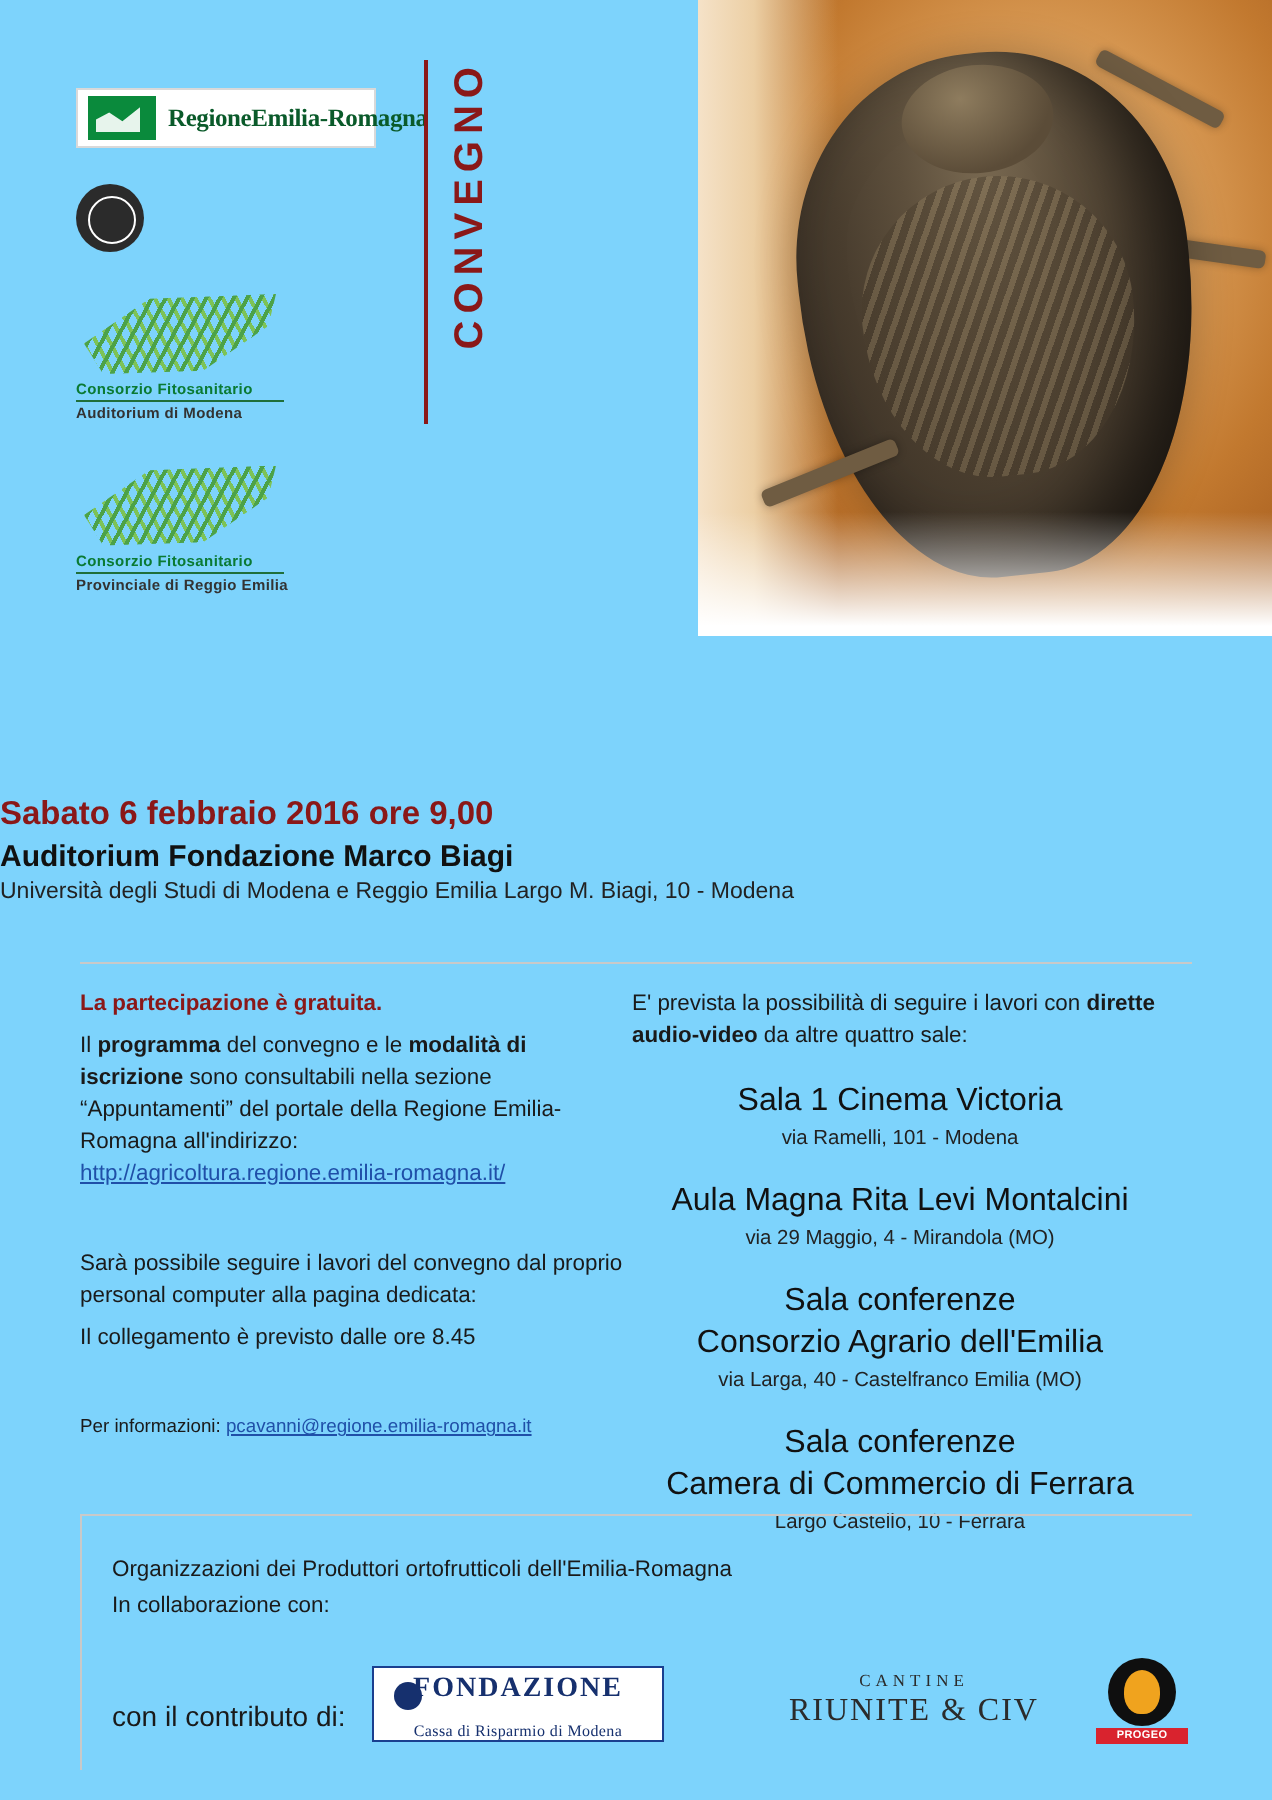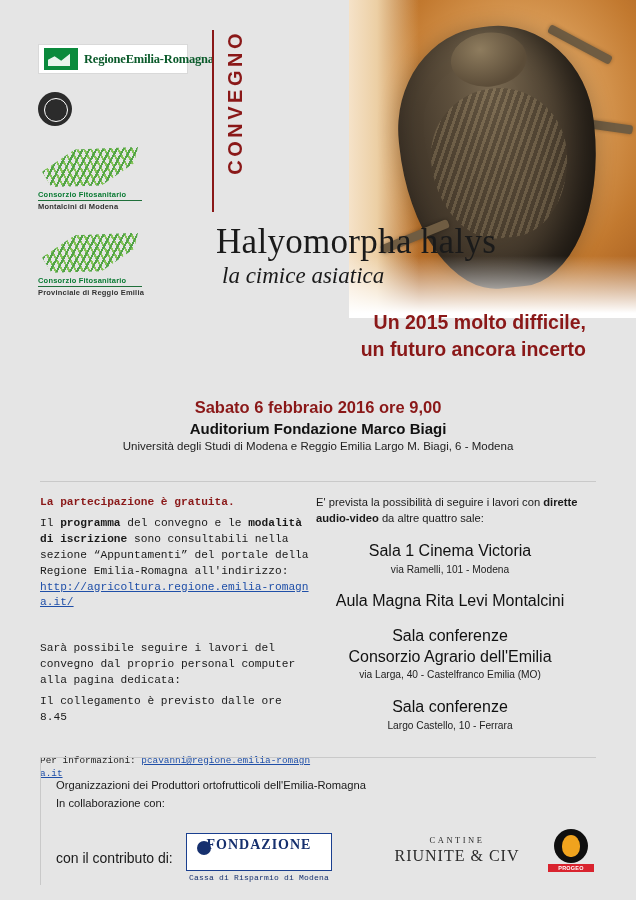--- a/index.html
+++ b/index.html
@@ -9,21 +9,21 @@
   }
   body {
     font-family: "Liberation Sans", sans-serif;
     color: #1a1a1a;
   }
   #poster {
     position: relative;
     width: 636px;
     height: 900px;
     overflow: hidden;
-    background: #e5e5e5;
+    background: #7dd3fc;
   }
 
   
   .photo {
     position: absolute;
     left: 349px;
     top: 0;
     width: 287px;
     height: 318px;
     overflow: hidden;
@@ -264,21 +264,21 @@
     color: #8a1818;
     line-height: 1.35;
   }
 
   
   .event {
     position: absolute;
     left: 0;
     top: 398px;
     width: 636px;
-    text-align: center;
+    text-align: left;
   }
   .event .when {
     font-size: 16.5px;
     font-weight: bold;
     color: #8a1818;
   }
   .event .where {
     font-size: 15px;
     font-weight: bold;
     color: #111;
@@ -302,21 +302,20 @@
 
   
   .col-left {
     position: absolute;
     left: 40px;
     top: 495px;
     width: 272px;
     font-size: 11.2px;
     line-height: 1.42;
     color: #1a1a1a;
-    font-family: Liberation Mono, monospace;
   }
   .col-left .lead {
     color: #8a1818;
     font-weight: bold;
     margin-bottom: 5px;
   }
   .col-left b { font-weight: bold; }
   .col-left a,
   .link {
     color: #1f4fa8;
@@ -407,25 +406,25 @@
   }
   .sp-fondazione .f1 {
     font-family: "Liberation Serif", serif;
     font-size: 14px;
     font-weight: bold;
     letter-spacing: 1px;
     color: #16306e;
     line-height: 1.05;
   }
   .sp-fondazione .f2 {
-    font-family: Liberation Mono, monospace;
+    font-family: Liberation Serif, serif;
     font-size: 8px;
     color: #16306e;
     letter-spacing: 0.2px;
-    margin-top: 20px;
+    margin-top: 8px;
   }
   .sp-fondazione .crown {
     position: absolute;
     left: 10px; top: 7px;
     width: 14px; height: 14px;
     border-radius: 50%;
     background: #16306e;
   }
   .sp-riunite {
     position: absolute;
@@ -501,52 +500,44 @@
     <div class="logo-box logo-unimore">
       <div class="seal"></div>
     </div>
 
     <div class="logo-box logo-consorzio">
       <div class="mark">
           <div class="leaf"></div>
         </div>
       <div class="l1">Consorzio Fitosanitario</div>
       <div class="rule"></div>
-      <div class="l2">Montalcini di Modena</div>
+      <div class="l2">Auditorium di Modena</div>
     </div>
 
     <div class="logo-box logo-consorzio">
       <div class="mark">
           <div class="leaf"></div>
         </div>
       <div class="l1">Consorzio Fitosanitario</div>
       <div class="rule"></div>
       <div class="l2">Provinciale di Reggio Emilia</div>
     </div>
 
   </div>
 
   <div class="convegno-wrap">
     <div class="convegno-bar"></div>
     <div class="convegno-text">CONVEGNO</div>
   </div>
 
-  <div class="title-block">
-    <div class="title-main">Halyomorpha halys</div>
-    <div class="title-sub">la cimice asiatica</div>
-    <div class="title-claim">
-      <div>Un 2015 molto difficile,</div>
-      <div>un futuro ancora incerto</div>
-    </div>
-  </div>
 
   <div class="event">
     <div class="when">Sabato 6 febbraio 2016 ore 9,00</div>
     <div class="where">Auditorium Fondazione Marco Biagi</div>
-    <div class="addr">Università degli Studi di Modena e Reggio Emilia Largo M. Biagi, 6 - Modena</div>
+    <div class="addr">Università degli Studi di Modena e Reggio Emilia Largo M. Biagi, 10 - Modena</div>
   </div>
 
   <div class="hr-top"></div>
 
   <div class="col-left">
     <div class="lead">La partecipazione è gratuita.</div>
     <div>
       <span>Il </span><b>programma</b><span> del convegno e le </span><b>modalità di iscrizione</b><span> sono consultabili nella sezione “Appuntamenti” del portale della Regione Emilia-Romagna all'indirizzo:</span>
     </div>
     <a class="link" href="#">http://agricoltura.regione.emilia-romagna.it/</a>
@@ -564,30 +555,32 @@
       <span>E' prevista la possibilità di seguire i lavori con </span><b>dirette audio-video</b><span> da altre quattro sale:</span>
     </div>
 
     <div class="venue">
       <div class="vname">Sala 1 Cinema Victoria</div>
       <div class="vaddr">via Ramelli, 101 - Modena</div>
     </div>
 
     <div class="venue">
       <div class="vname">Aula Magna Rita Levi Montalcini</div>
+      <div class="vaddr">via 29 Maggio, 4 - Mirandola (MO)</div>
     </div>
 
     <div class="venue">
       <div class="vname">Sala conferenze</div>
       <div class="vname">Consorzio Agrario dell'Emilia</div>
       <div class="vaddr">via Larga, 40 - Castelfranco Emilia (MO)</div>
     </div>
 
     <div class="venue">
       <div class="vname">Sala conferenze</div>
+      <div class="vname">Camera di Commercio di Ferrara</div>
       <div class="vaddr">Largo Castello, 10 - Ferrara</div>
     </div>
 
   </div>
 
   <div class="hr-bot"></div>
   <div class="vr-bot"></div>
 
   <div class="collab">
     <div>Organizzazioni dei Produttori ortofrutticoli dell'Emilia-Romagna</div>

